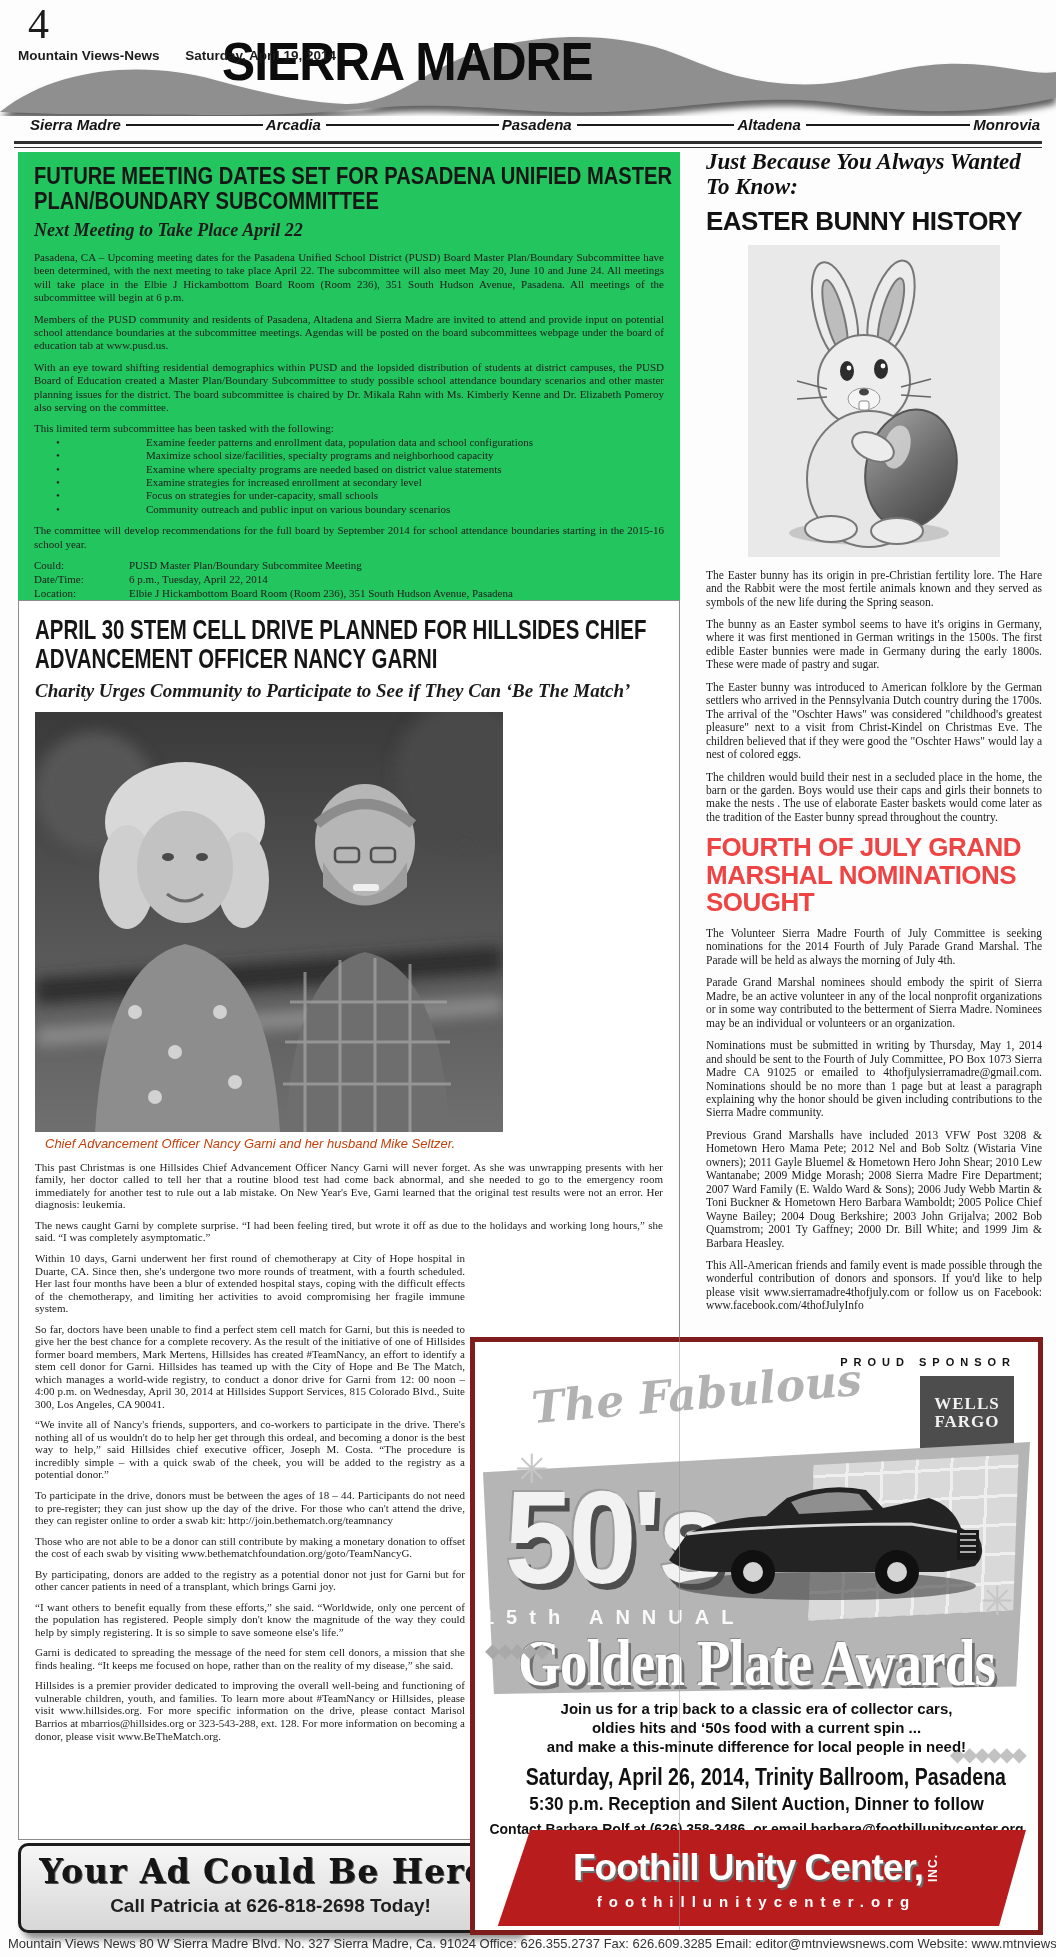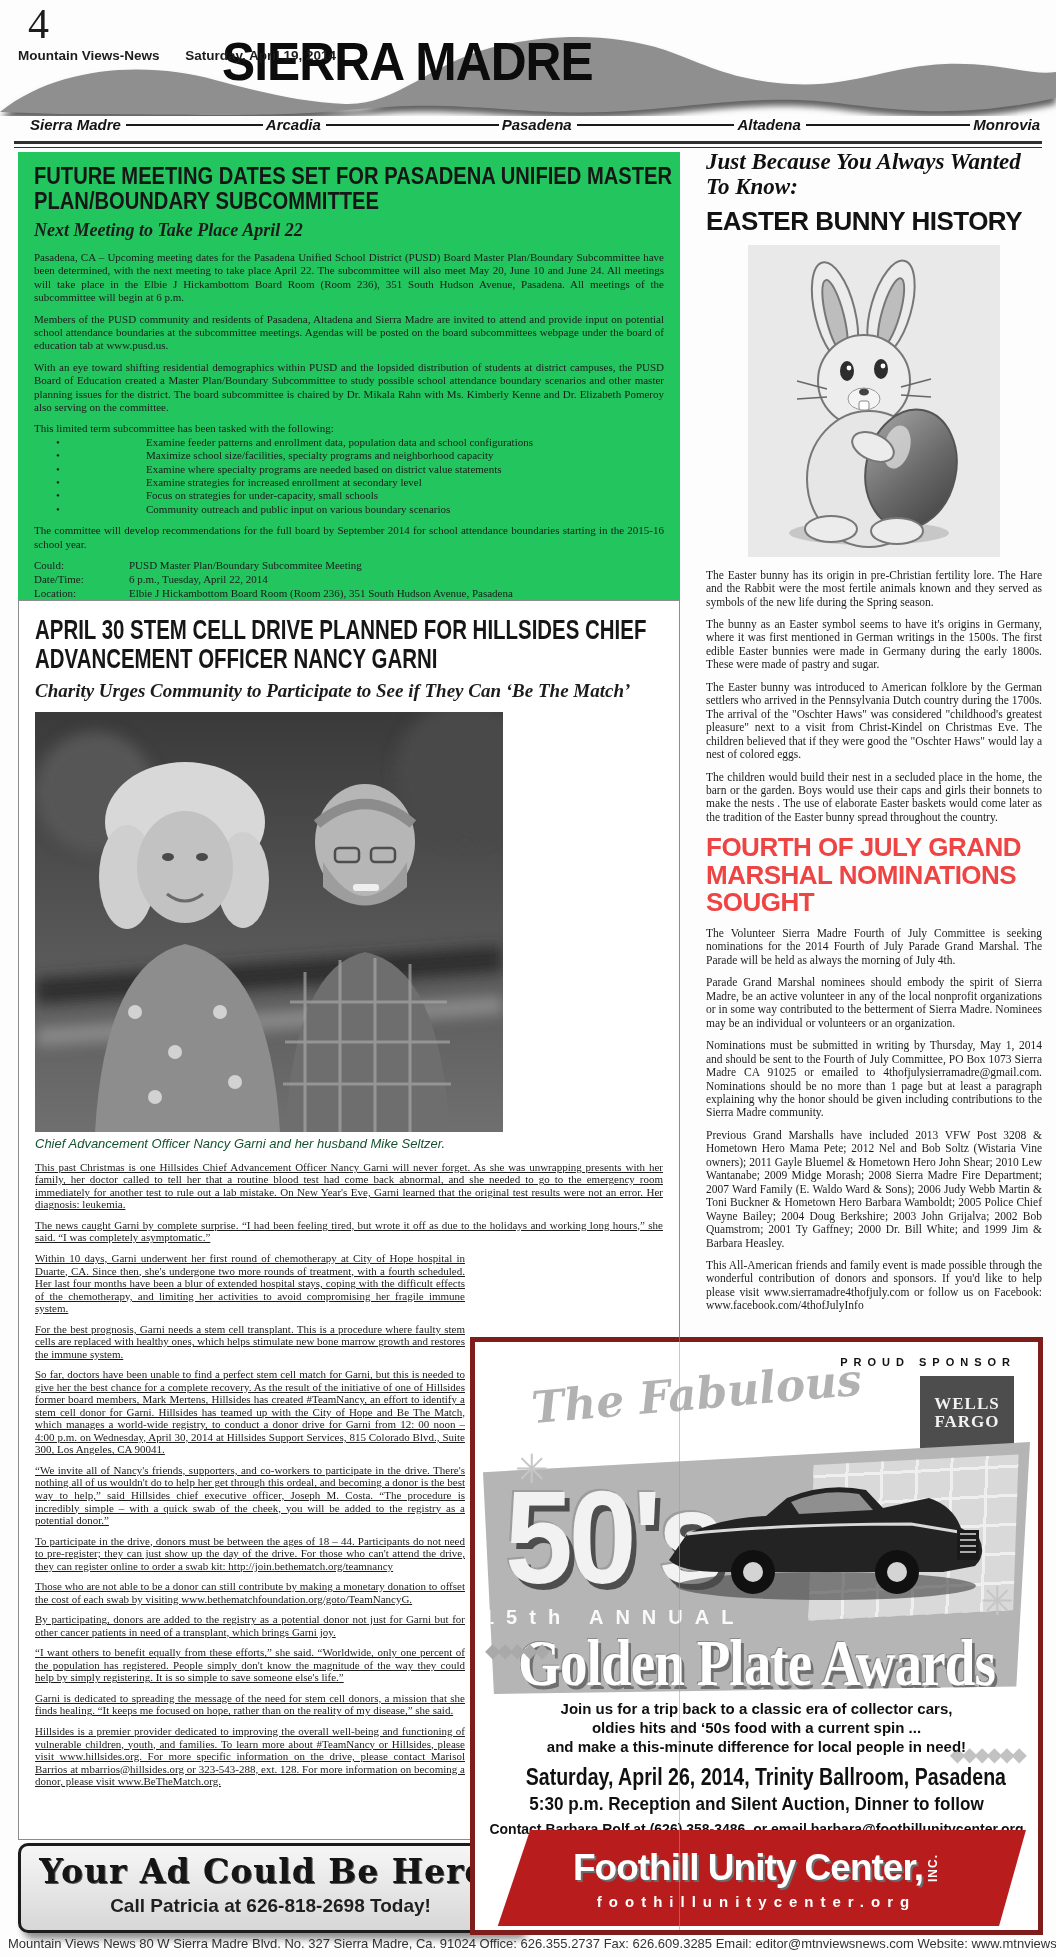--- a/index.html
+++ b/index.html
@@ -44,22 +44,22 @@
   .rightcol p{font-size:11.5px;line-height:1.17;text-align:justify;margin:0 0 9px 0;}
   .july-head{font:bold 26px "Liberation Sans",sans-serif;line-height:1.06;letter-spacing:-.5px;
       margin:10px 0 10px 0;color:#ef4444;}
   
   .stem{position:absolute;left:18px;top:600px;width:662px;height:1240px;box-sizing:border-box;
       background:#fff;border:1px solid #8d8d8d;padding:10px 16px;overflow:hidden;}
   .stem h1{margin:4px 0 6px 0;font:bold 28px "Liberation Sans",sans-serif;line-height:1.05;
       width:880px;transform:scaleX(.73);transform-origin:0 0;color:#161616;}
   .stem h2{margin:0 0 10px 0;font:bold italic 19px "Liberation Serif",serif;}
   .stem-photo{width:468px;height:420px;display:block;}
-  .stem-caption{font:italic 13px "Liberation Sans",sans-serif;color:#14532d;margin:4px 0 10px 0;}
-  .stem p{font-size:11px;line-height:1.14;text-align:justify;margin:0 0 8px 0;text-decoration:underline;}
+  .stem-caption{font:italic 13px "Liberation Sans",sans-serif;color:#c2410c;margin:4px 0 10px 10px;}
+  .stem p{font-size:11px;line-height:1.14;text-align:justify;margin:0 0 8px 0;}
   .stem .narrow{width:430px;}
   .vrule{position:absolute;left:679px;top:1337px;width:1px;height:593px;background:#9a9a9a;
       z-index:6;opacity:.55;}
   
   .gpa{position:absolute;left:470px;top:1337px;width:573px;height:598px;box-sizing:border-box;
       background:#fff;border:5px solid #7f1d1d;z-index:5;overflow:hidden;
       font-family:"Liberation Sans",sans-serif;}
   .proud{position:absolute;top:14px;right:22px;font:bold 11px "Liberation Sans",sans-serif;
       letter-spacing:6px;color:#111;}
   .wf{position:absolute;top:34px;right:24px;width:94px;height:74px;background:#4d4d4d;
@@ -303,21 +303,20 @@
     </svg>
     <div class="stem-caption">Chief Advancement Officer Nancy Garni and her husband Mike Seltzer.</div>
     <div>
 
     <p>This past Christmas is one Hillsides Chief Advancement Officer Nancy Garni will never forget.   As she was unwrapping presents with her family, her doctor called to tell her that a routine blood test had come back abnormal, and she needed to go to the emergency room immediately for another test to rule out a lab mistake. On New Year's Eve, Garni learned that the original test results were not an error. Her diagnosis: leukemia.</p>
         <p>The news caught Garni by complete surprise. “I had been feeling tired, but wrote it off as due to the holidays and working long hours,” she said. “I was completely asymptomatic.”</p>
       </div>
     <div class="narrow">
 
     <p>Within 10 days, Garni underwent her first round of chemotherapy at City of Hope hospital in Duarte, CA.  Since then, she's undergone two more rounds of treatment, with a fourth scheduled. Her last four months have been a blur of extended hospital stays, coping with the difficult effects of the chemotherapy, and limiting her activities to avoid compromising her fragile immune system.</p>
-        <p>For the best prognosis, Garni needs a stem cell transplant. This is a procedure where faulty stem cells are replaced with healthy ones, which helps stimulate new bone marrow growth and restores the immune system.</p>
         <p>So far, doctors have been unable to find a perfect stem cell match for Garni, but this is needed to give her the best chance for a complete recovery.  As the result of the initiative of one of Hillsides former board members, Mark Mertens, Hillsides has created #TeamNancy, an effort to identify a stem cell donor for Garni.  Hillsides has teamed up with the City of Hope and Be The Match, which manages a world-wide registry, to conduct a donor drive for Garni from 12: 00 noon – 4:00 p.m. on Wednesday, April 30, 2014 at Hillsides Support Services, 815 Colorado Blvd., Suite 300, Los Angeles, CA 90041.</p>
         <p>“We invite all of Nancy's friends, supporters, and co-workers to participate in the drive. There's nothing all of us wouldn't do to help her get through this ordeal, and becoming a donor is the best way to help,” said Hillsides chief executive officer, Joseph M. Costa.  “The procedure is incredibly simple – with a quick swab of the cheek, you will be added to the registry as a potential donor.”</p>
         <p>To participate in the drive, donors must be between the ages of 18 – 44. Participants do not need to pre-register; they can just show up the day of the drive.  For those who can't attend the drive, they can register online to order a swab kit: http://join.bethematch.org/teamnancy</p>
         <p>Those who are not able to be a donor can still contribute by making a monetary donation to offset the cost of each swab by visiting www.bethematchfoundation.org/goto/TeamNancyG.</p>
         <p>By participating, donors are added to the registry as a potential donor not just for Garni but for other cancer patients in need of a transplant, which brings Garni joy.</p>
         <p>“I want others to benefit equally from these efforts,” she said.  “Worldwide, only one percent of the population has registered.  People simply don't know the magnitude of the way they could help by simply registering.   It is so simple to save someone else's life.”</p>
         <p>Garni is dedicated to spreading the message of the need for stem cell donors, a mission that she finds healing.  “It keeps me focused on hope, rather than on the reality of my disease,” she said.</p>
         <p>Hillsides is a premier provider dedicated to improving the overall well-being and functioning of vulnerable children, youth, and families.  To learn more about #TeamNancy or Hillsides, please visit www.hillsides.org.  For more specific information on the drive, please contact Marisol Barrios at mbarrios@hillsides.org or 323-543-288, ext. 128.  For more information on becoming a donor, please visit www.BeTheMatch.org.</p>
       </div>
   </section>

